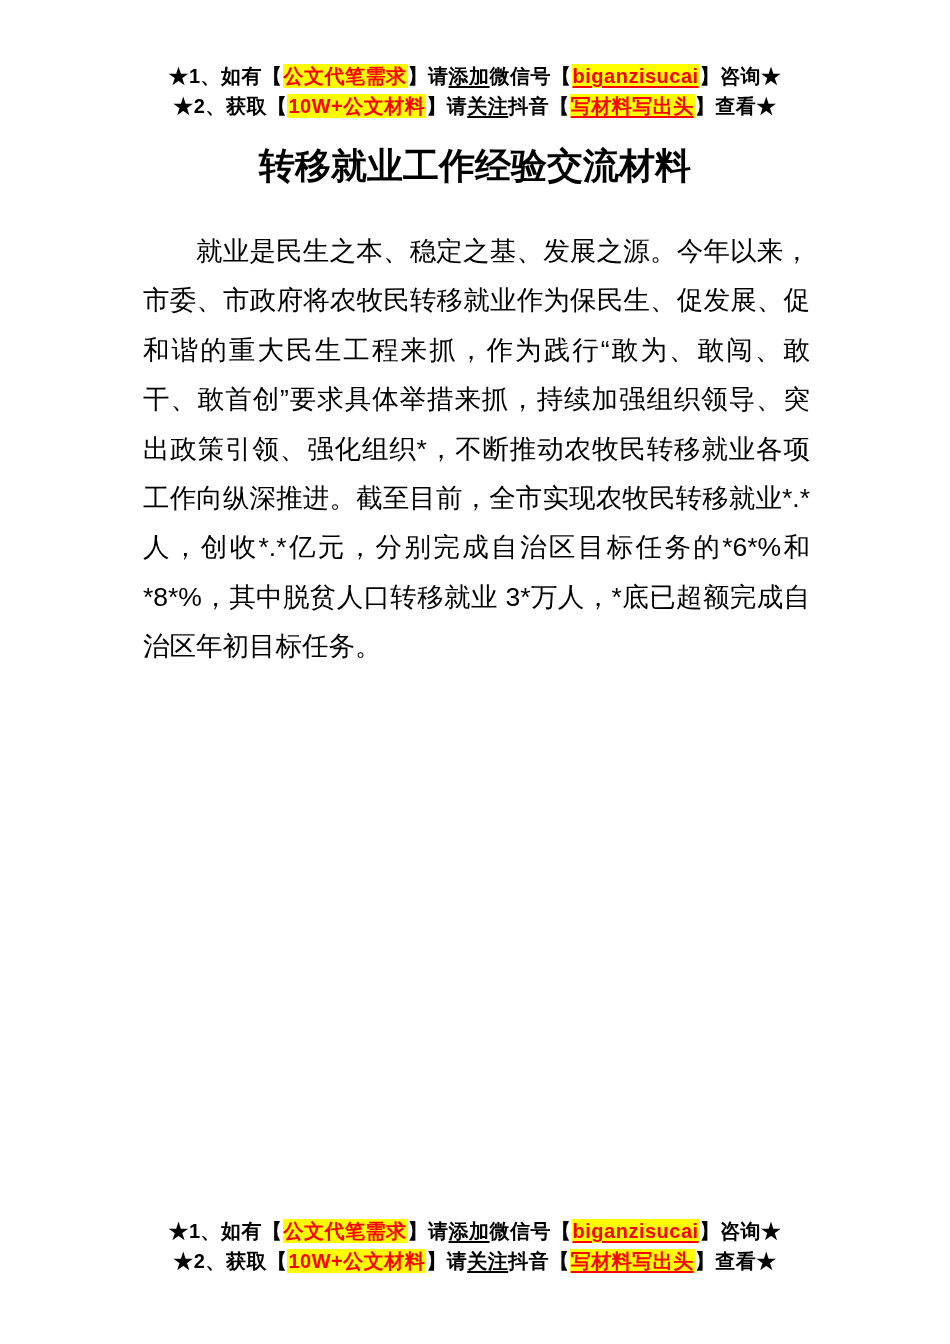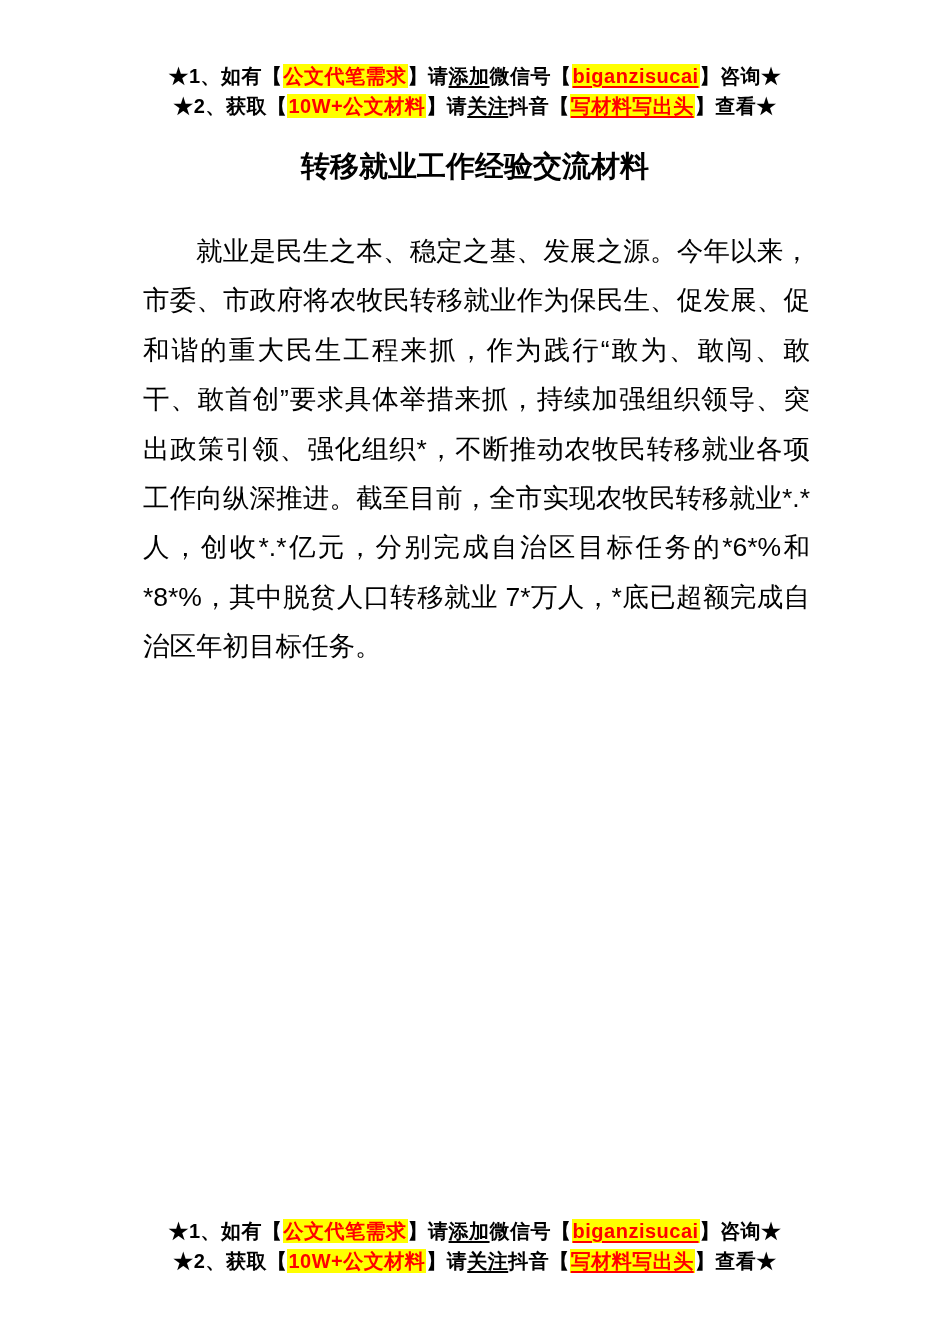--- a/index.html
+++ b/index.html
@@ -54,21 +54,21 @@
     text-decoration-thickness: 2px;
     text-underline-offset: 3px;
   }
   
   .doc-title {
     position: absolute;
     top: 148px;
     left: 0;
     right: 0;
     text-align: center;
-    font-size: 29px;
+    font-size: 36px;
     font-weight: bold;
     line-height: 36px;
     color: #000000;
   }
   
   .doc-body {
     position: absolute;
     top: 227px;
     left: 143px;
     width: 667px;
@@ -89,21 +89,21 @@
 <div class="page">
 
   <header class="promo" id="promo-header">
       <div class="promo-line"><span class="seg-plain">★1、如有【</span><span class="seg-hl">公文代笔需求</span><span class="seg-plain">】请</span><span class="seg-underline">添加</span><span class="seg-plain">微信号【</span><span class="seg-hl-underline">biganzisucai</span><span class="seg-plain">】咨询★</span></div>
       <div class="promo-line"><span class="seg-plain">★2、获取【</span><span class="seg-hl">10W+公文材料</span><span class="seg-plain">】请</span><span class="seg-underline">关注</span><span class="seg-plain">抖音【</span><span class="seg-hl-underline">写材料写出头</span><span class="seg-plain">】查看★</span></div>
     </header>
 
   <h1 class="doc-title">转移就业工作经验交流材料</h1>
 
   <main class="doc-body" id="doc-body">
-      <p class="para">就业是民生之本、稳定之基、发展之源。今年以来，市委、市政府将农牧民转移就业作为保民生、促发展、促和谐的重大民生工程来抓，作为践行“敢为、敢闯、敢干、敢首创”要求具体举措来抓，持续加强组织领导、突出政策引领、强化组织*，不断推动农牧民转移就业各项工作向纵深推进。截至目前，全市实现农牧民转移就业*.*人，创收*.*亿元，分别完成自治区目标任务的*6*%和*8*%，其中脱贫人口转移就业 7*万人，*底已超额完成自治区年初目标任务。</p>
+      <p class="para">就业是民生之本、稳定之基、发展之源。今年以来，市委、市政府将农牧民转移就业作为保民生、促发展、促和谐的重大民生工程来抓，作为践行“敢为、敢闯、敢干、敢首创”要求具体举措来抓，持续加强组织领导、突出政策引领、强化组织*，不断推动农牧民转移就业各项工作向纵深推进。截至目前，全市实现农牧民转移就业*.*人，创收*.*亿元，分别完成自治区目标任务的*6*%和*8*%，其中脱贫人口转移就业 3*万人，*底已超额完成自治区年初目标任务。</p>
     </main>
 
   <footer class="promo" id="promo-footer">
       <div class="promo-line"><span class="seg-plain">★1、如有【</span><span class="seg-hl">公文代笔需求</span><span class="seg-plain">】请</span><span class="seg-underline">添加</span><span class="seg-plain">微信号【</span><span class="seg-hl-underline">biganzisucai</span><span class="seg-plain">】咨询★</span></div>
       <div class="promo-line"><span class="seg-plain">★2、获取【</span><span class="seg-hl">10W+公文材料</span><span class="seg-plain">】请</span><span class="seg-underline">关注</span><span class="seg-plain">抖音【</span><span class="seg-hl-underline">写材料写出头</span><span class="seg-plain">】查看★</span></div>
     </footer>
 
 </div>
 
 </body></html>

